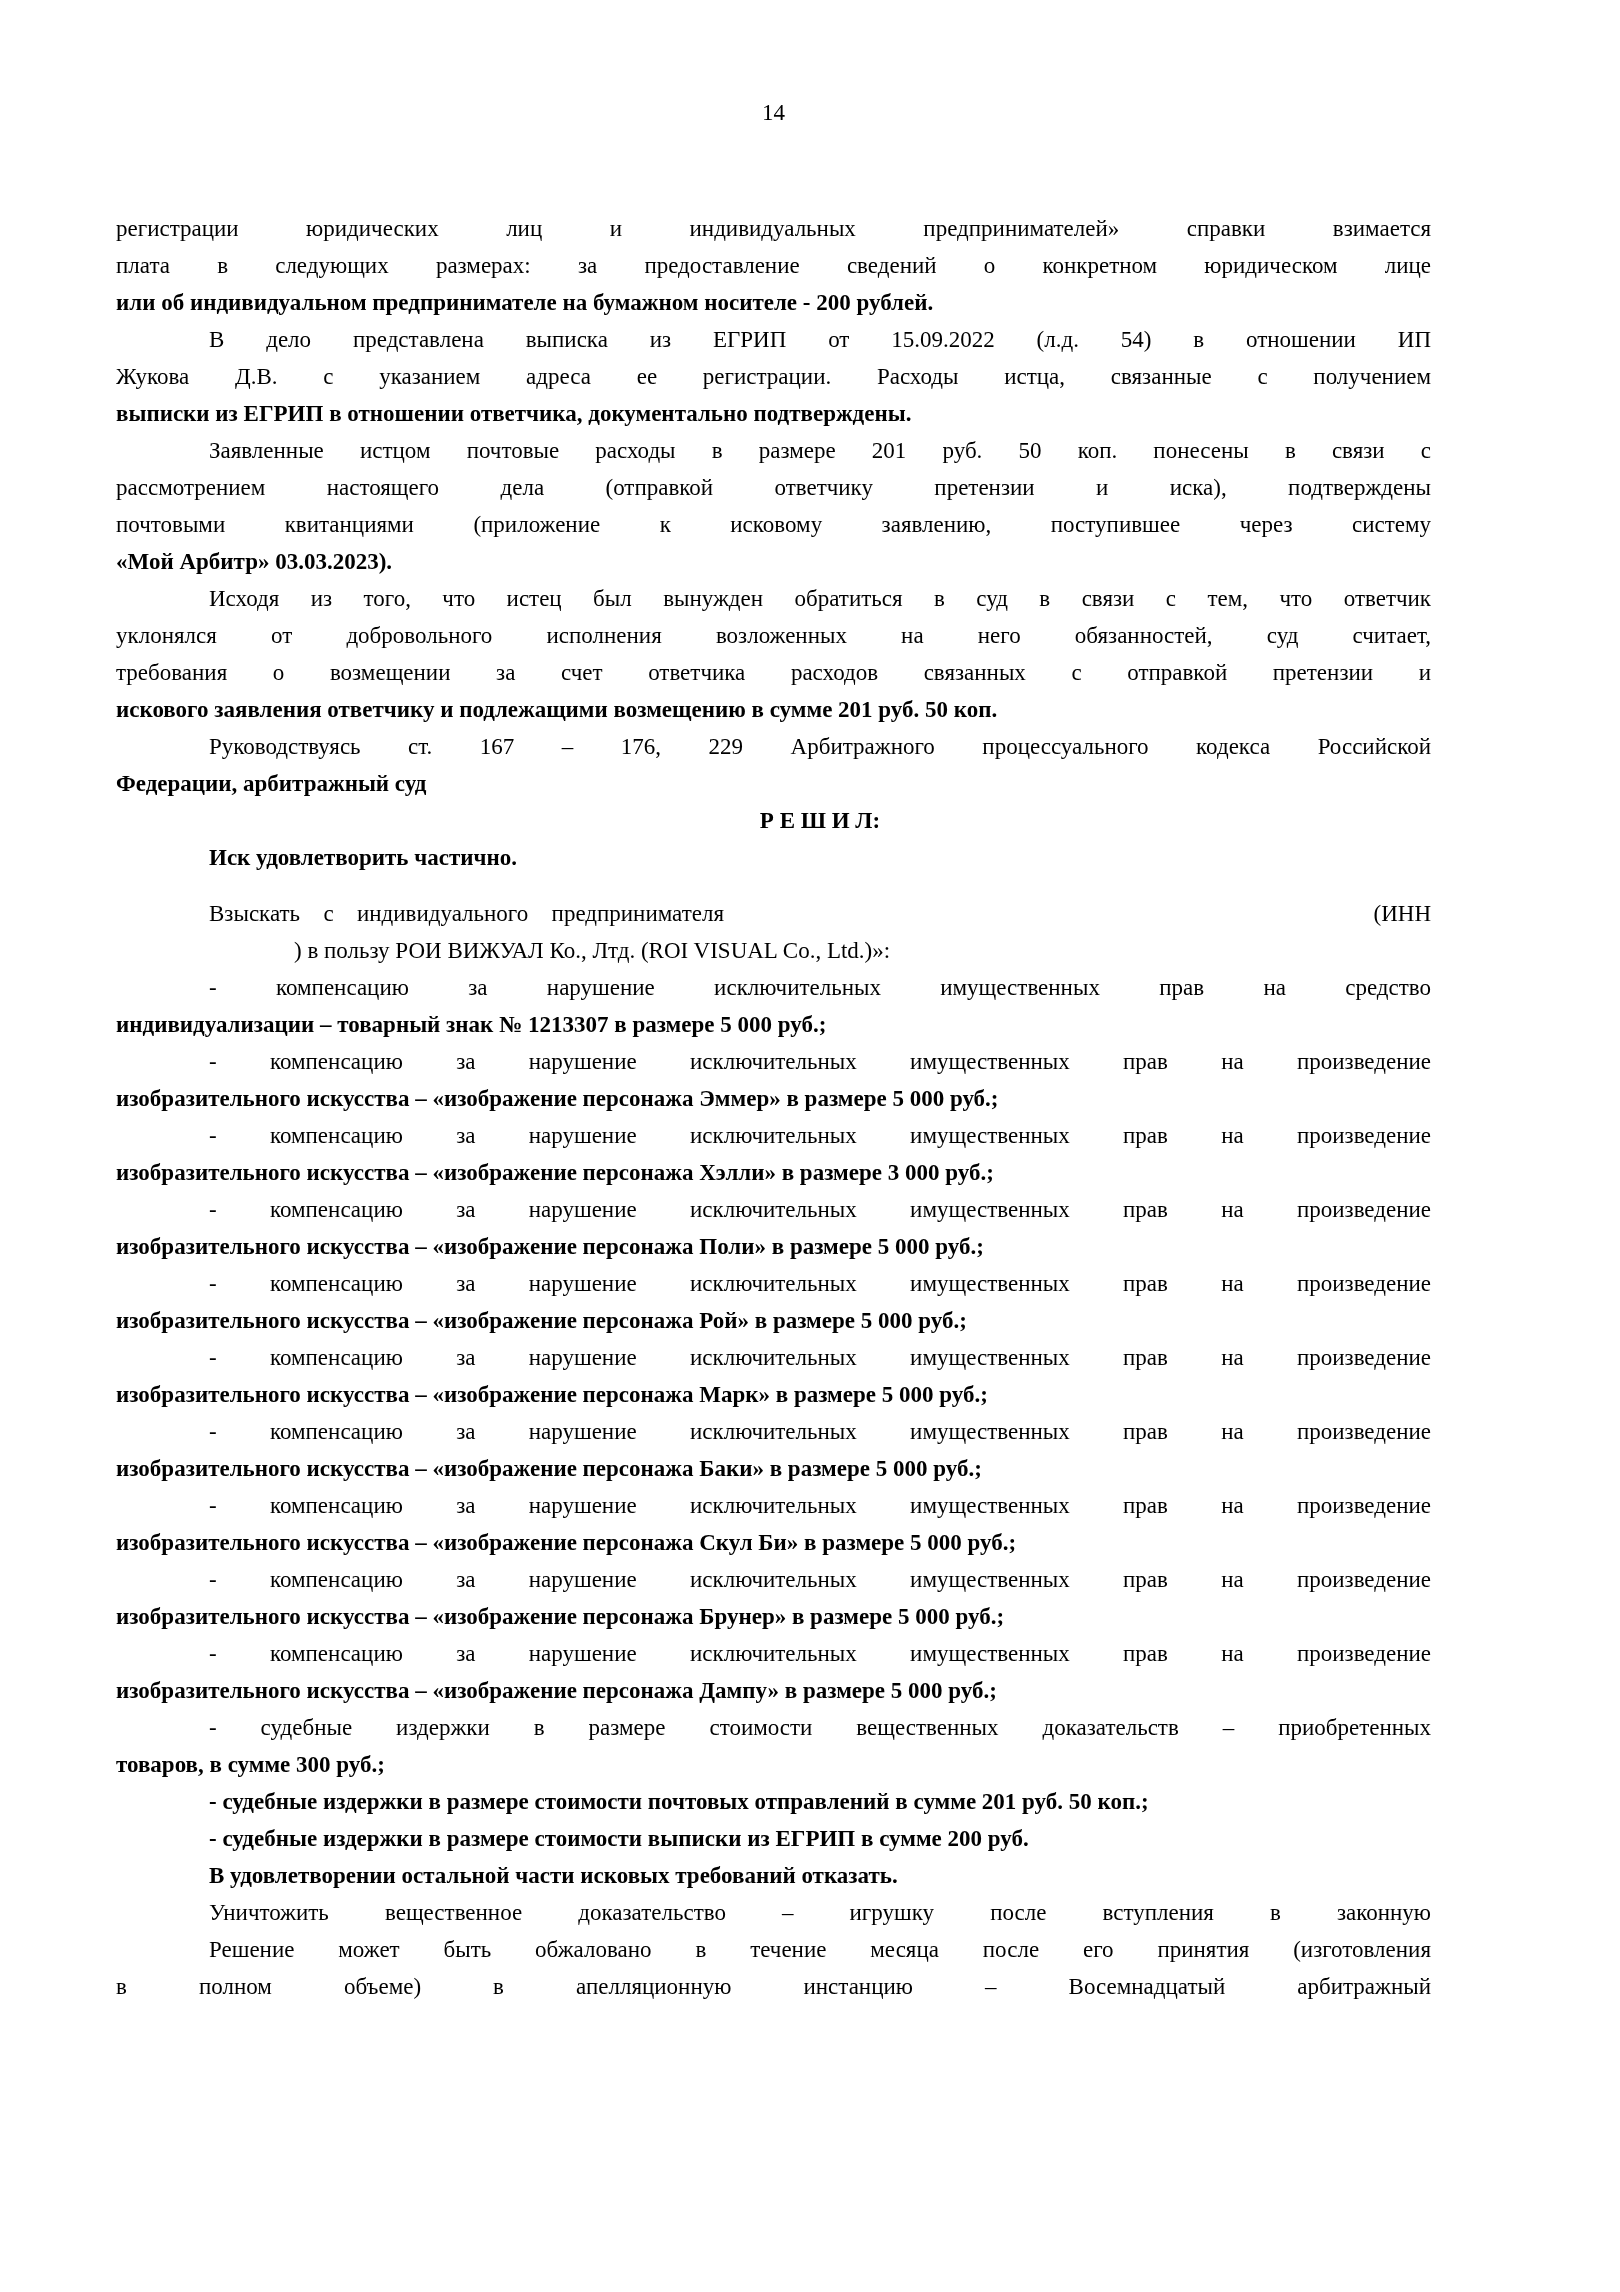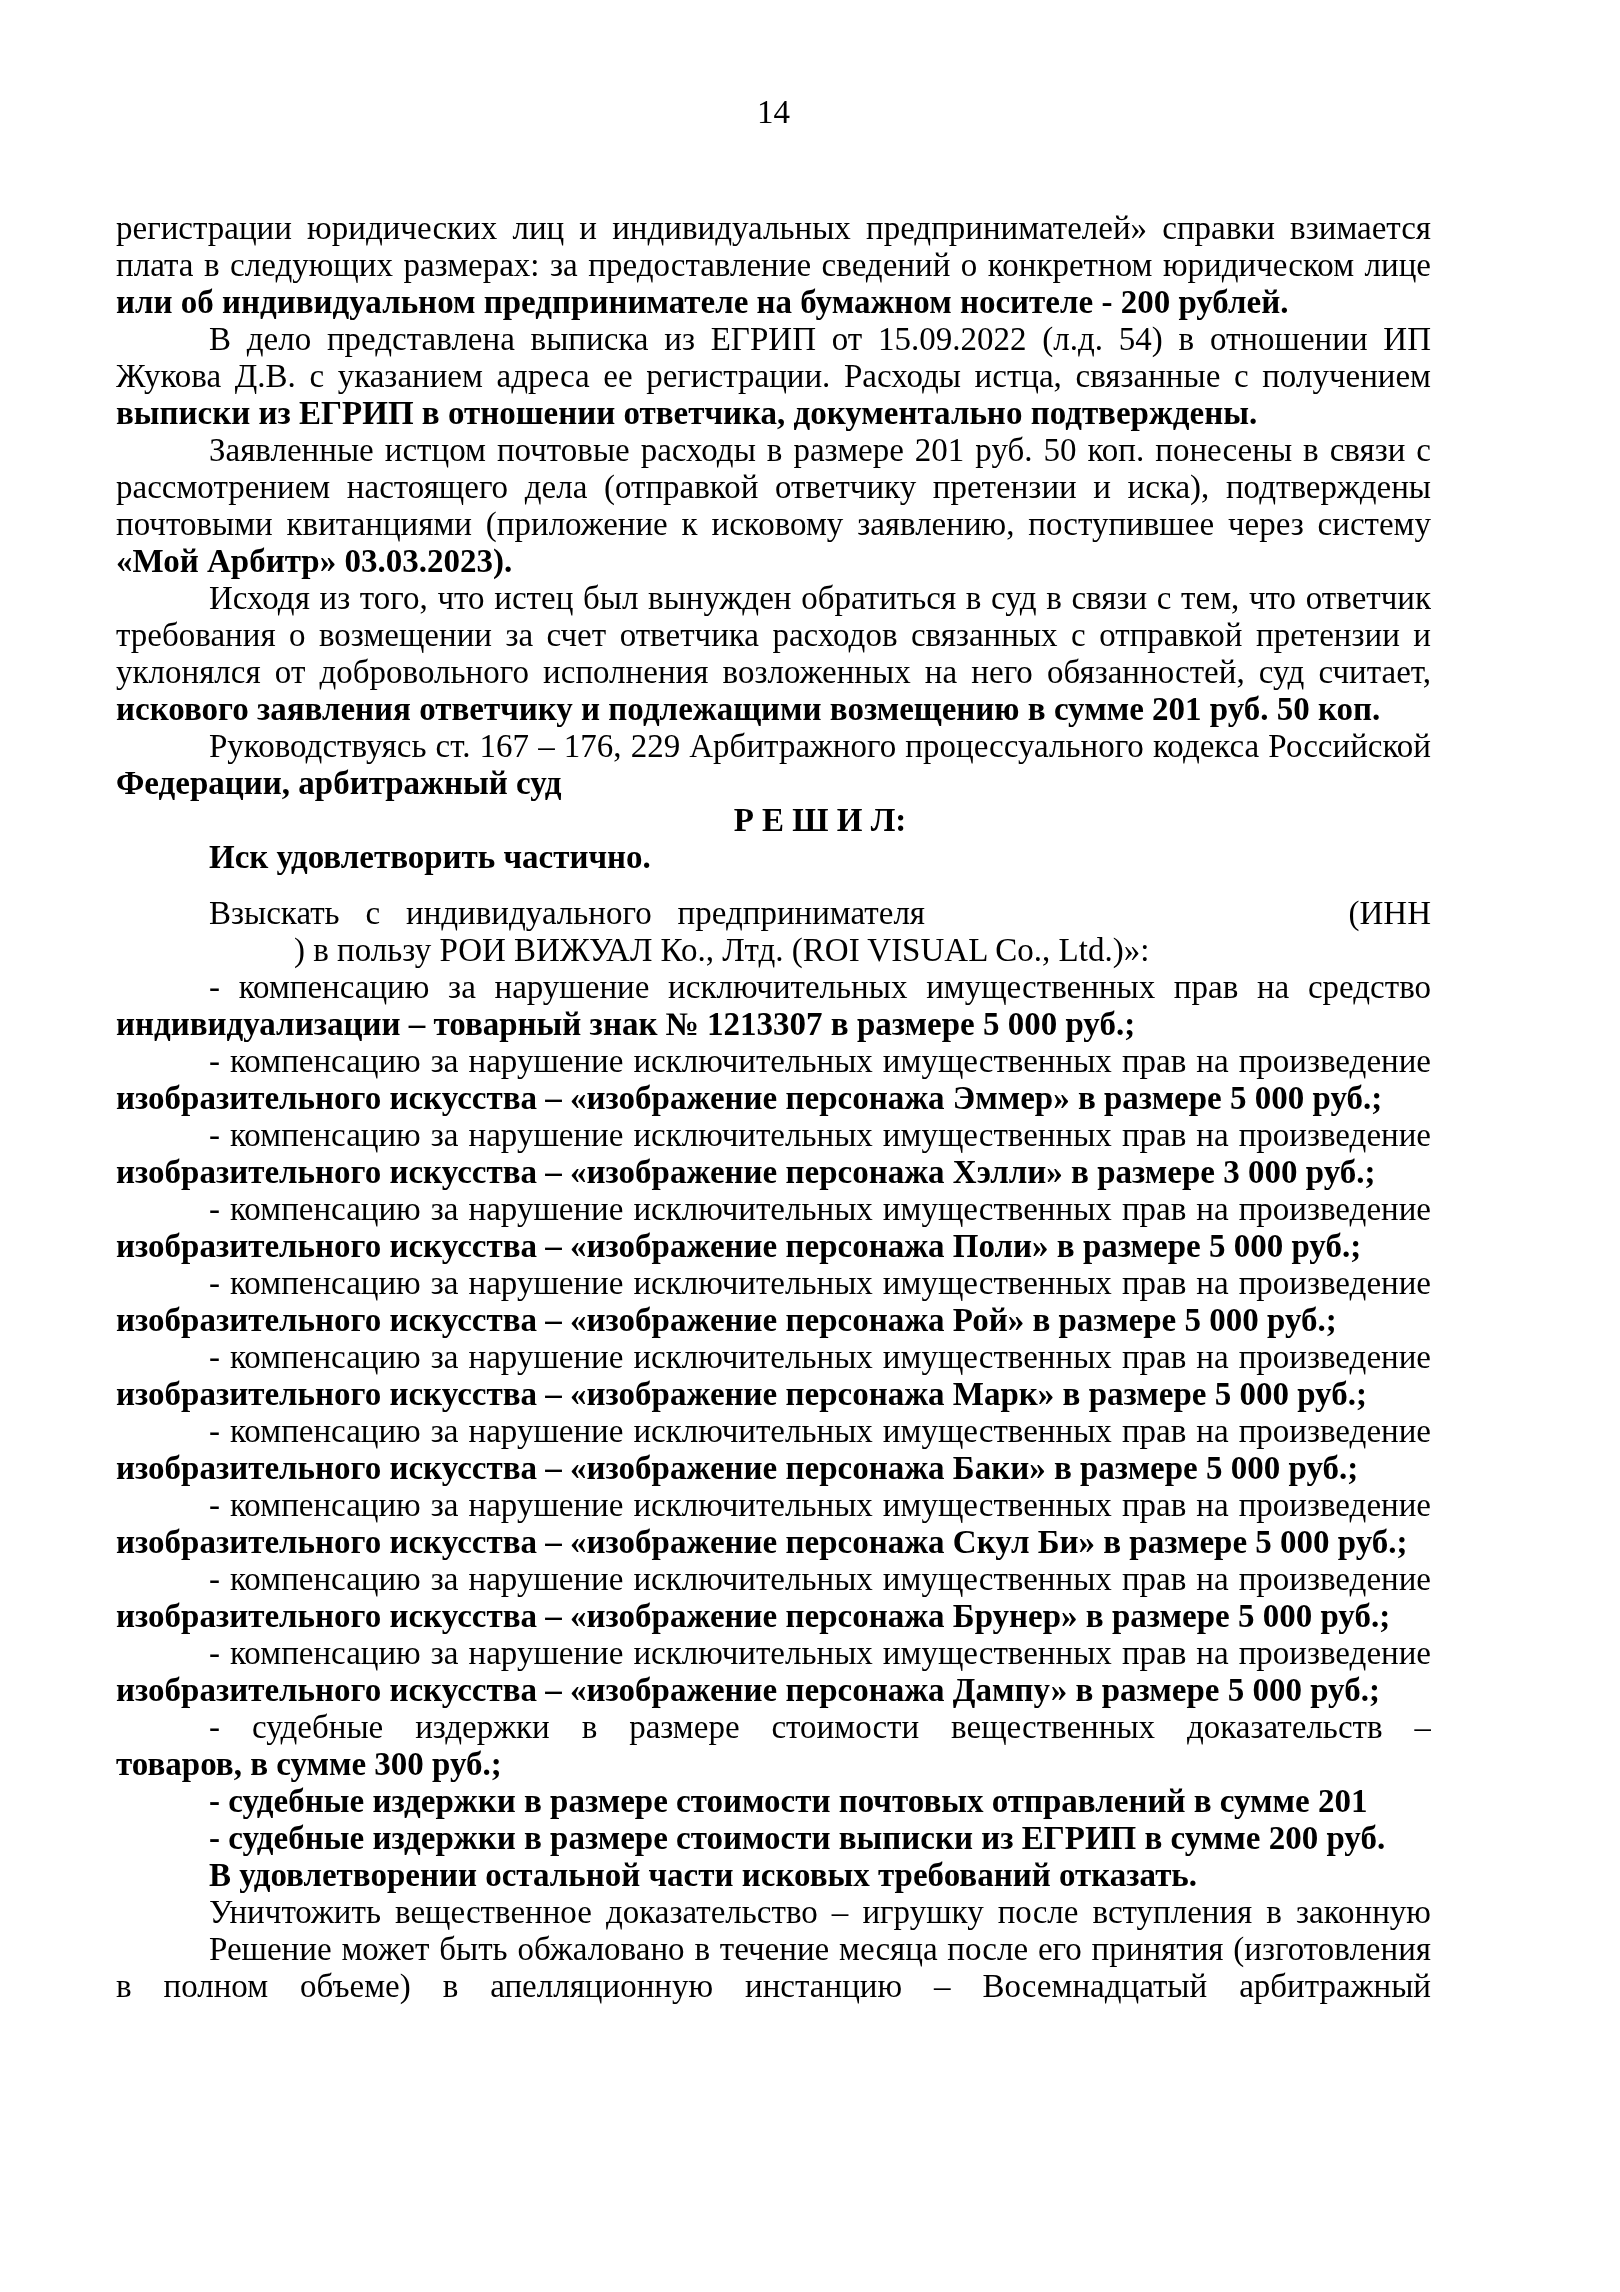--- a/index.html
+++ b/index.html
@@ -7,21 +7,21 @@
     padding: 0;
     background: #ffffff;
   }
   .page {
     position: relative;
     width: 1620px;
     height: 2293px;
     background: #ffffff;
     color: #000000;
     font-family: "Liberation Serif", "DejaVu Serif", serif;
-    font-size: 33px;
+    font-size: 23px;
     overflow: hidden;
   }
   .textblock {
     margin-left: 116px;
     width: 1315px;
   }
   .pageno {
     padding-top: 94px;
     height: 37px;
     line-height: 37px;
@@ -80,22 +80,22 @@
         <div class="line">плата в следующих размерах: за предоставление сведений о конкретном юридическом лице</div>
         <div class="line last">или об индивидуальном предпринимателе на бумажном носителе - 200 рублей.</div>
         <div class="line indent">В дело представлена выписка из ЕГРИП от 15.09.2022 (л.д. 54) в отношении ИП</div>
         <div class="line">Жукова Д.В. с указанием адреса ее регистрации. Расходы истца, связанные с получением</div>
         <div class="line last">выписки из ЕГРИП в отношении ответчика, документально подтверждены.</div>
         <div class="line indent">Заявленные истцом почтовые расходы в размере 201 руб. 50 коп. понесены в связи с</div>
         <div class="line">рассмотрением настоящего дела (отправкой ответчику претензии и иска), подтверждены</div>
         <div class="line">почтовыми квитанциями (приложение к исковому заявлению, поступившее через систему</div>
         <div class="line last">«Мой Арбитр» 03.03.2023).</div>
         <div class="line indent">Исходя из того, что истец был вынужден обратиться в суд в связи с тем, что ответчик</div>
+        <div class="line">уклонялся от добровольного исполнения возложенных на него обязанностей, суд считает,</div>
         <div class="line">требования о возмещении за счет ответчика расходов связанных с отправкой претензии и</div>
-        <div class="line">уклонялся от добровольного исполнения возложенных на него обязанностей, суд считает,</div>
         <div class="line last">искового заявления ответчику и подлежащими возмещению в сумме 201 руб. 50 коп.</div>
         <div class="line indent">Руководствуясь ст. 167 – 176, 229 Арбитражного процессуального кодекса Российской</div>
         <div class="line last">Федерации, арбитражный суд</div>
         <div class="line heading">Р Е Ш И Л:</div>
         <div class="line indent last">Иск удовлетворить частично.</div>
         <div class="line split">
           <span class="split-left">Взыскать с индивидуального предпринимателя</span>
           <span class="split-right">(ИНН</span>
         </div>
         <div class="line offset">) в пользу РОИ ВИЖУАЛ Ко., Лтд. (ROI VISUAL Co., Ltd.)»:</div>

